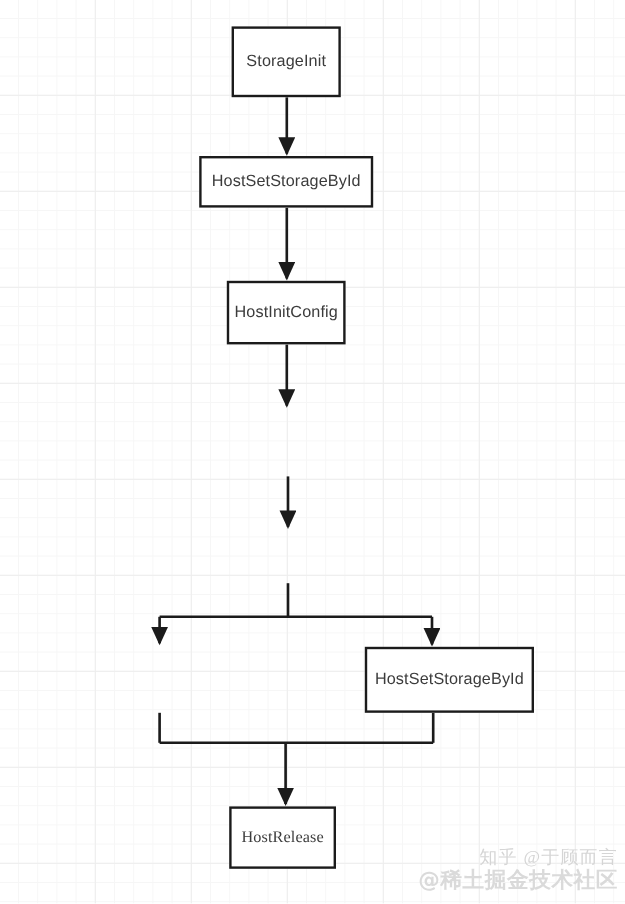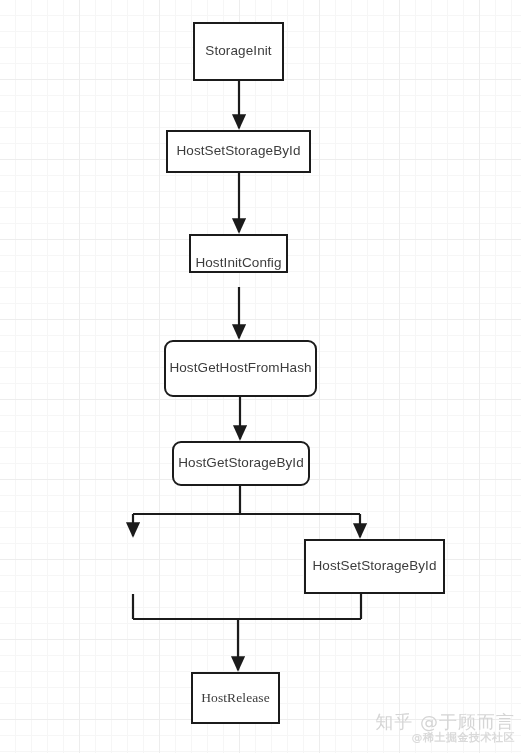--- a/index.html
+++ b/index.html
@@ -56,26 +56,27 @@
   .node-label { display: block; }
   .watermark {
     position: absolute;
     z-index: 3;
     color: #d5d5d5;
     text-align: right;
     font-family: "DejaVu Sans", sans-serif;
     user-select: none;
   }
   .wm-line1 {
-    font-size: 18px;
+    font-size: 15px;
     letter-spacing: 1px;
     line-height: 1.15;
+    font-family: Liberation Serif, serif;
   }
   .wm-line2 {
-    font-size: 11px;
+    font-size: 18px;
     letter-spacing: 0.5px;
     line-height: 1.15;
     color: #dadada;
     font-weight: bold;
   }
 </style>
 </head>
 <body>
 
 <div id="canvas">
@@ -112,31 +113,25 @@
   </svg>
 
   <div class="node" style="left:193px; top:22px; width:91px; height:59px;">
     <span class="node-label">StorageInit</span>
   </div>
 
   <div class="node" style="left:166px; top:130px; width:145px; height:43px;">
     <span class="node-label">HostSetStorageById</span>
   </div>
 
-  <div class="node" style="left:189px; top:234px; width:99px; height:39px;align-items:flex-end;">
+  <div class="node" style="left:189px; top:234px; width:99px; height:53px;">
     <span class="node-label">HostInitConfig</span>
   </div>
 
-  <div class="node rounded" style="left:164px; top:340px; width:153px; height:57px;">
-    <span class="node-label">HostGetHostFromHash</span>
-  </div>
 
-  <div class="node rounded" style="left:172px; top:441px; width:138px; height:45px;">
-    <span class="node-label">HostGetStorageById</span>
-  </div>
 
 
   <div class="node" style="left:304px; top:539px; width:141px; height:55px;">
     <span class="node-label">HostSetStorageById</span>
   </div>
 
   <div class="node" style="left:191px; top:672px; width:89px; height:52px;font-family:Liberation Serif, serif;">
     <span class="node-label">HostRelease</span>
   </div>
 

